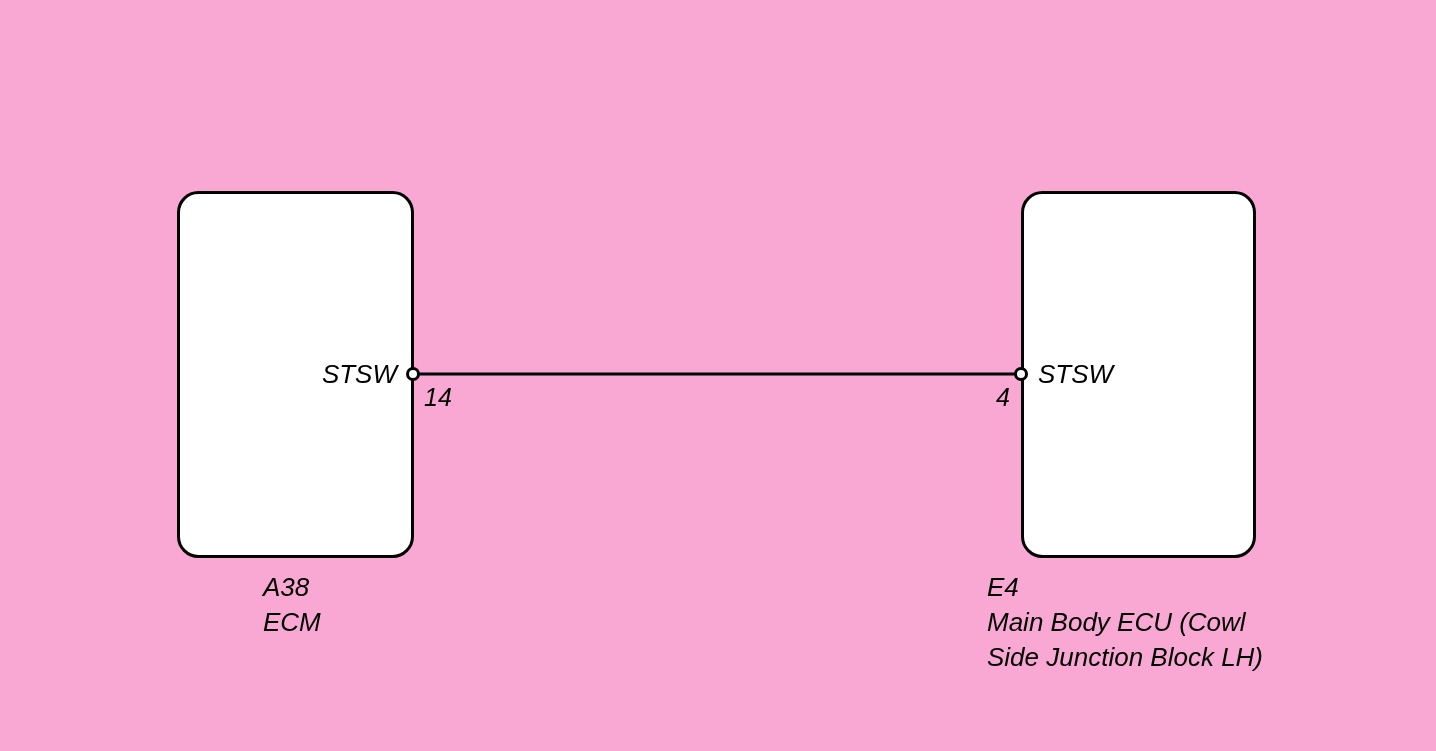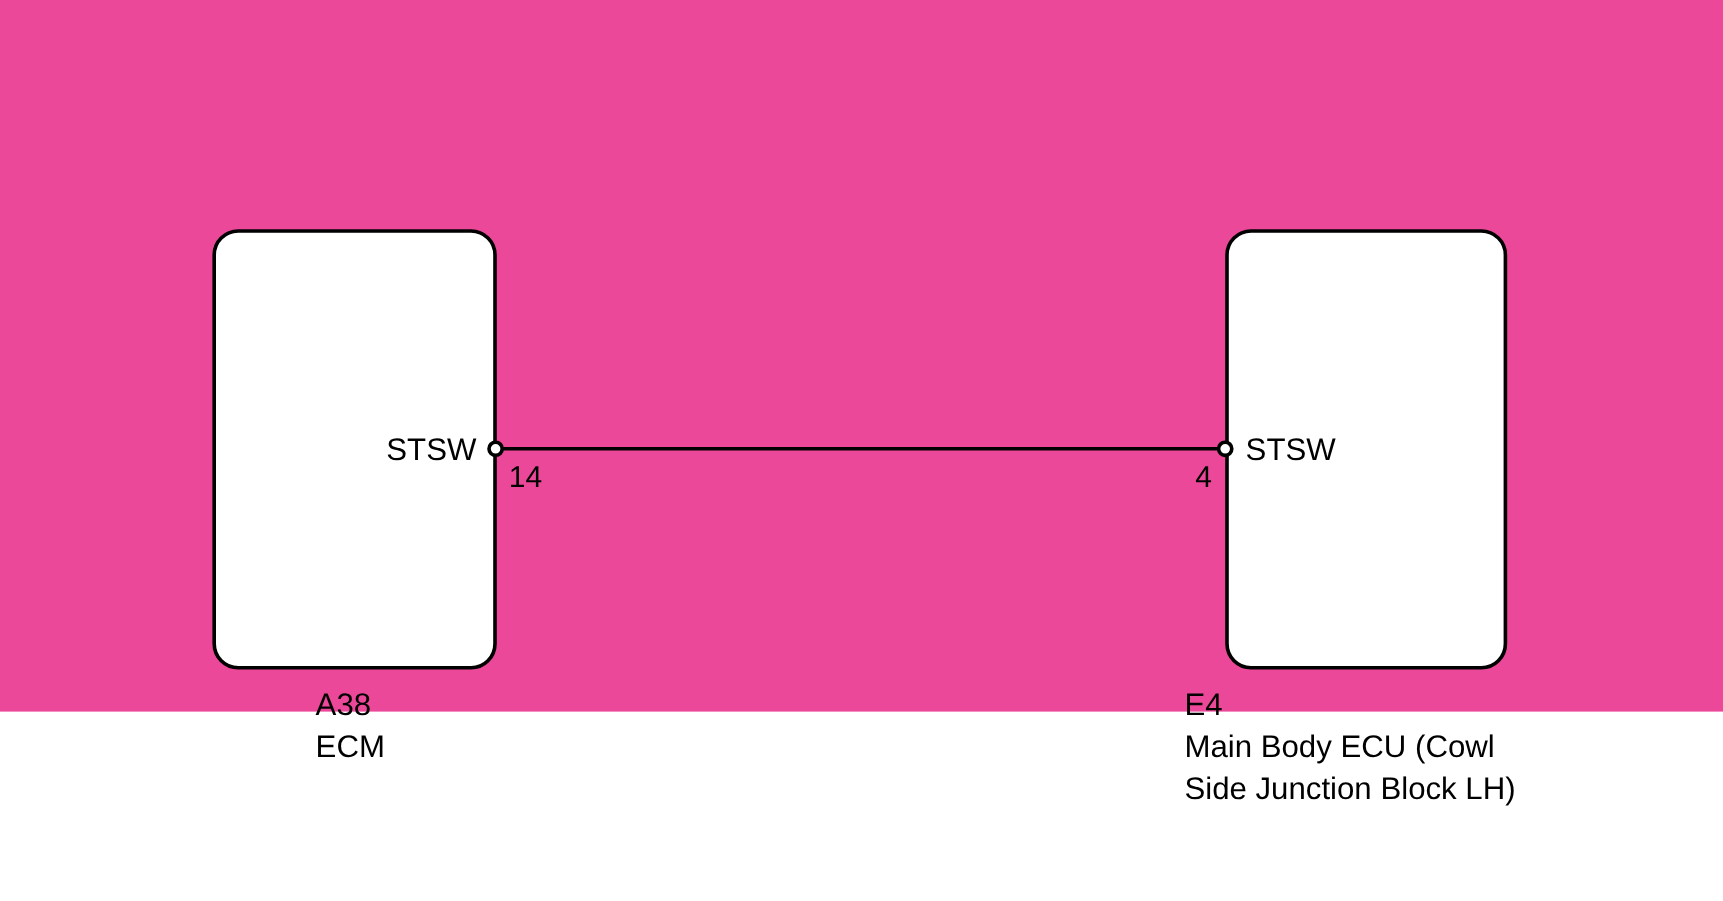--- a/index.html
+++ b/index.html
@@ -11,22 +11,23 @@
   body {
     width: 1436px;
     height: 751px;
     font-family: "Liberation Sans", sans-serif;
     color: #000000;
     overflow: hidden;
   }
   #diagram-root {
     position: relative;
     width: 1436px;
-    height: 593px;
-    background: #ec4899;
+    height: 751px;
+    background: #f9a8d4;
+    font-style: italic;
   }
   #wiring-svg {
     position: absolute;
     left: 0;
     top: 0;
     width: 1436px;
     height: 751px;
     display: block;
   }
   .connector-box {

